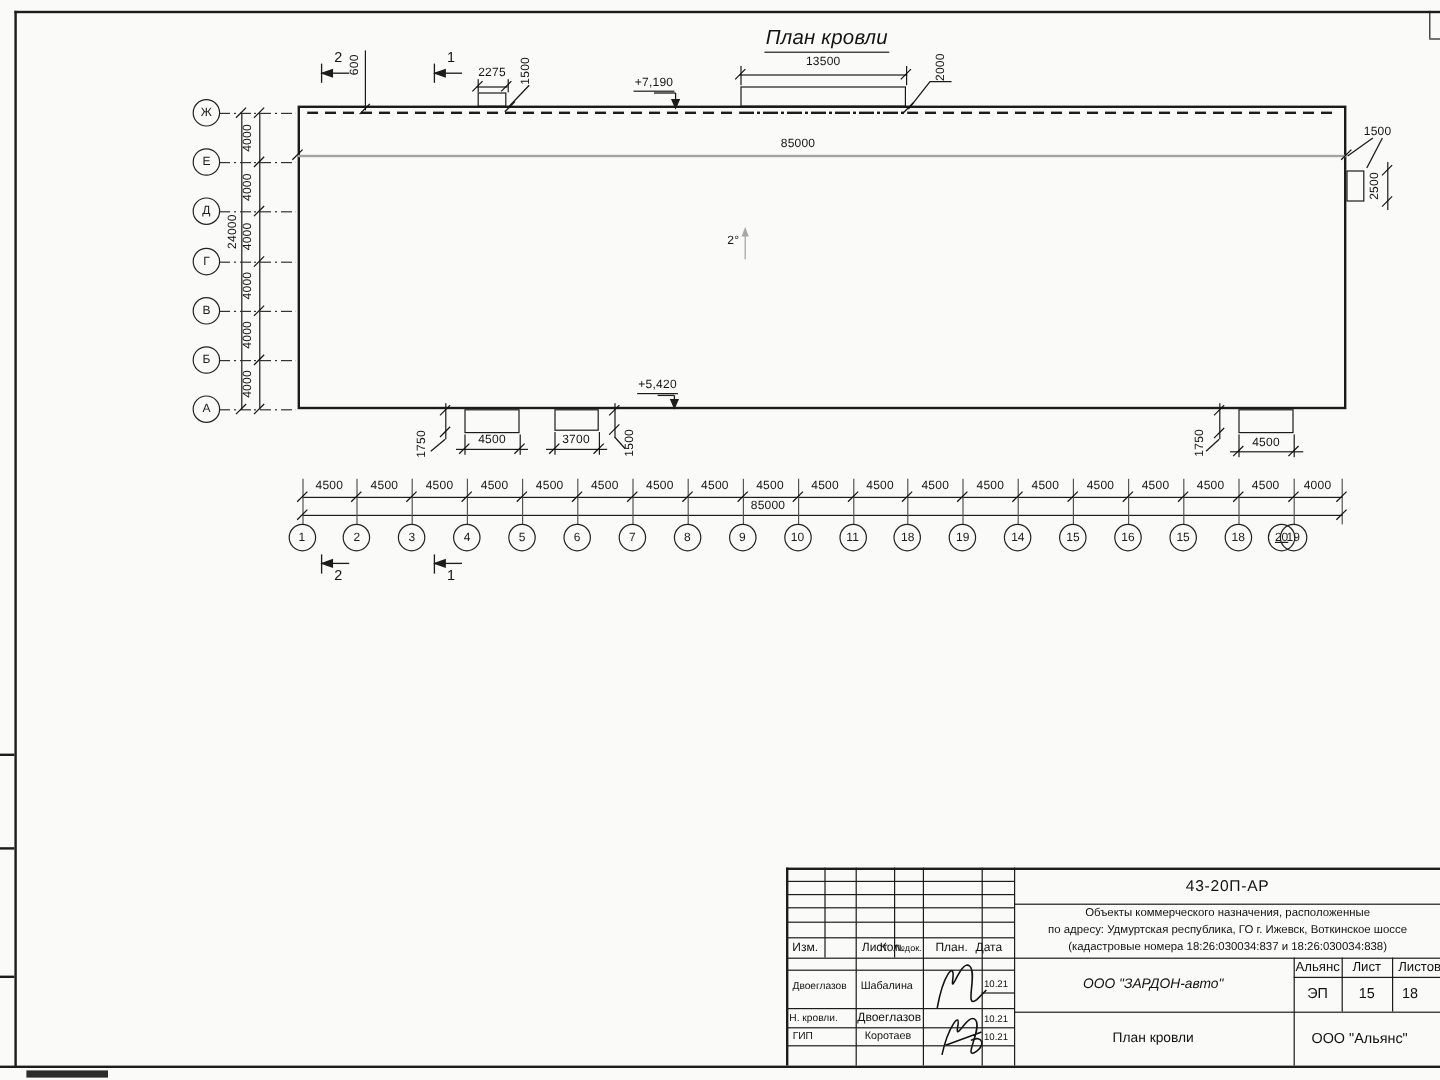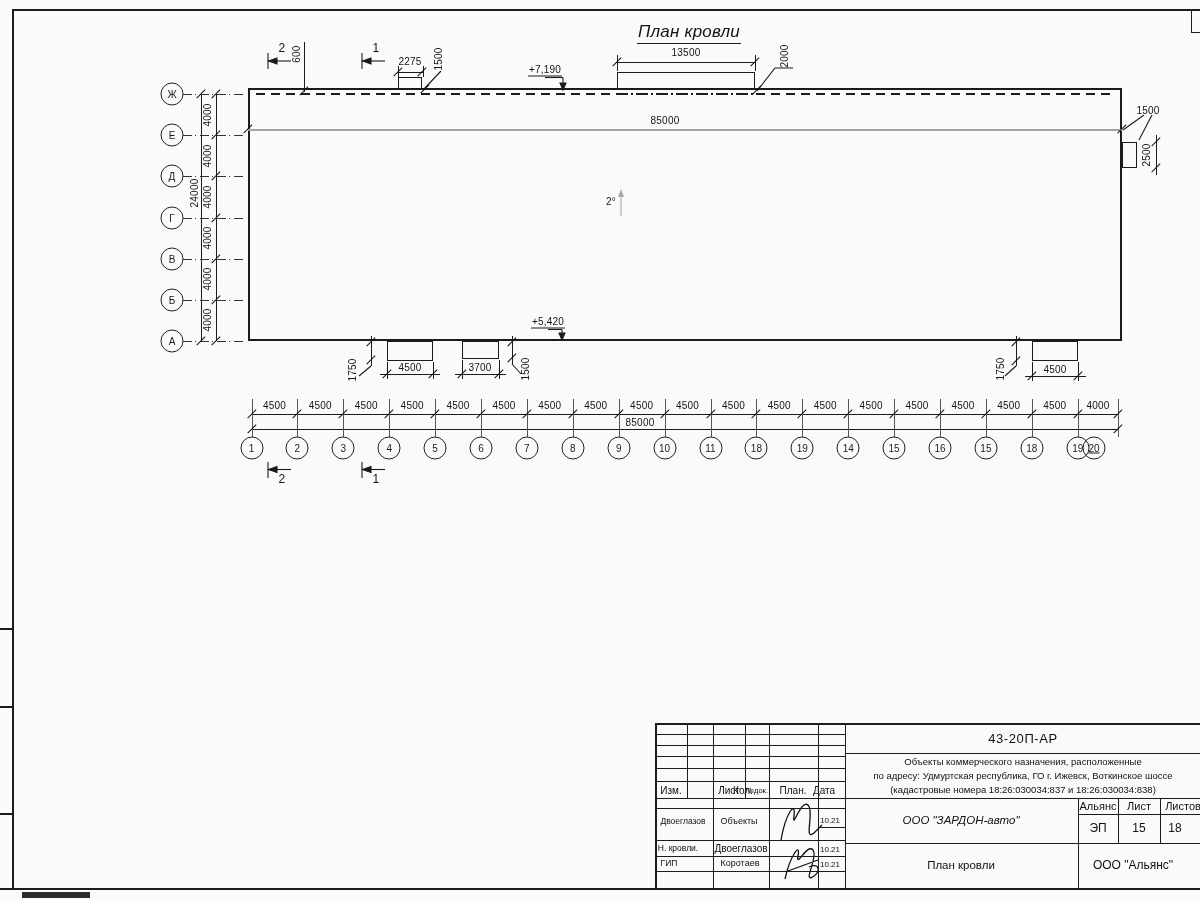--- a/index.html
+++ b/index.html
@@ -80,21 +80,21 @@
   <div class="tb" style="left:1023px;top:789px;font-size:9.5px;">(кадастровые номера 18:26:030034:837 и 18:26:030034:838)</div>
 
   <div class="tb" style="left:671px;top:790px;font-size:10px;">Изм.</div>
   <div class="tb" style="left:700px;top:790px;font-size:10px;margin-left:43px;">Кол.</div>
   <div class="tb" style="left:729px;top:790px;font-size:10px;">Лист</div>
   <div class="tb" style="left:757px;top:790px;font-size:7.5px;">№док.</div>
   <div class="tb" style="left:793px;top:790px;font-size:10px;">План.</div>
   <div class="tb" style="left:824px;top:790px;font-size:10px;">Дата</div>
 
   <div class="tb" style="left:683px;top:821px;font-size:8.5px;">Двоеглазов</div>
-  <div class="tb" style="left:739px;top:821px;font-size:9px;">Объекты</div>
+  <div class="tb" style="left:739px;top:821px;font-size:9px;">Шабалина</div>
   <div class="tb" style="left:830px;top:820px;font-size:8px;">10.21</div>
   <div class="tb" style="left:678px;top:848px;font-size:8.5px;">Н. кровли.</div>
   <div class="tb" style="left:741px;top:848px;font-size:10px;">Двоеглазов</div>
   <div class="tb" style="left:830px;top:849px;font-size:8px;">10.21</div>
   <div class="tb" style="left:669px;top:863px;font-size:8.5px;">ГИП</div>
   <div class="tb" style="left:740px;top:863px;font-size:9px;">Коротаев</div>
   <div class="tb" style="left:830px;top:864px;font-size:8px;">10.21</div>
 
   <div class="tb" style="left:961px;top:820px;font-size:11.5px;font-style:italic;">ООО "ЗАРДОН-авто"</div>
   <div class="tb" style="left:1098px;top:806px;font-size:11px;">Альянс</div>
@@ -270,21 +270,21 @@
     <div class="tick" style="left: 985.9px; top: 413.5px;"></div>
     <div class="axis-circle" style="left: 985.9px; top: 447.5px;">15</div>
     <div class="vl" style="left: 1031.8px; top: 399px; height: 38px; width: 0.9px; background: rgb(85, 85, 85);"></div>
     <div class="tick" style="left: 1031.8px; top: 413.5px;"></div>
     <div class="axis-circle" style="left: 1031.8px; top: 447.5px;">18</div>
     <div class="vl" style="left: 1077.7px; top: 399px; height: 38px; width: 0.9px; background: rgb(85, 85, 85);"></div>
     <div class="tick" style="left: 1077.7px; top: 413.5px;"></div>
     <div class="axis-circle" style="left: 1077.7px; top: 447.5px;">19</div>
     <div class="vl" style="left: 1118.2px; top: 399px; height: 38px; width: 0.9px; background: rgb(85, 85, 85);"></div>
     <div class="tick" style="left: 1118.2px; top: 413.5px;"></div>
-    <div class="axis-circle" style="left: 1094px; top: 447.5px; text-decoration: underline;">20</div>
+    <div class="axis-circle" style="left: 1068px; top: 447.5px; text-decoration: underline;">20</div>
     <div class="t" style="left: 274.45px; top: 404.5px;">4500</div>
     <div class="t" style="left: 320.35px; top: 404.5px;">4500</div>
     <div class="t" style="left: 366.25px; top: 404.5px;">4500</div>
     <div class="t" style="left: 412.15px; top: 404.5px;">4500</div>
     <div class="t" style="left: 458.05px; top: 404.5px;">4500</div>
     <div class="t" style="left: 503.95px; top: 404.5px;">4500</div>
     <div class="t" style="left: 549.85px; top: 404.5px;">4500</div>
     <div class="t" style="left: 595.75px; top: 404.5px;">4500</div>
     <div class="t" style="left: 641.65px; top: 404.5px;">4500</div>
     <div class="t" style="left: 687.55px; top: 404.5px;">4500</div>

